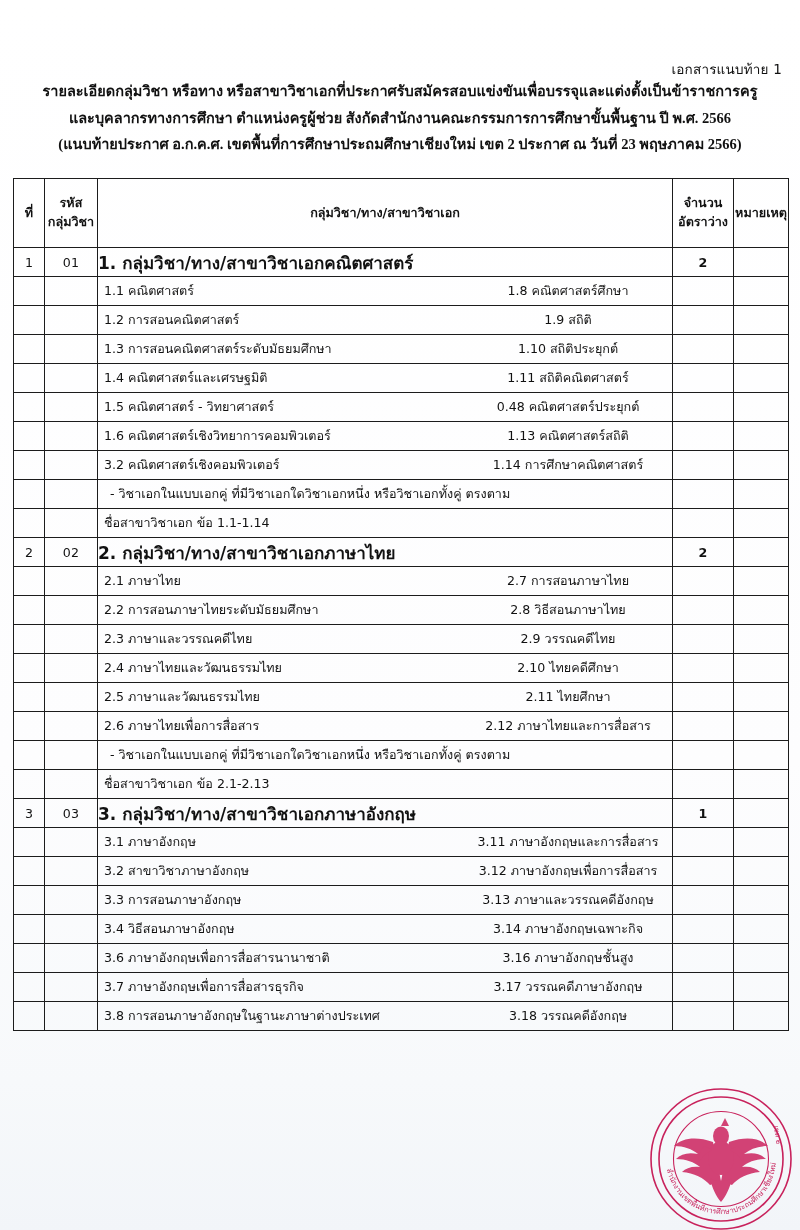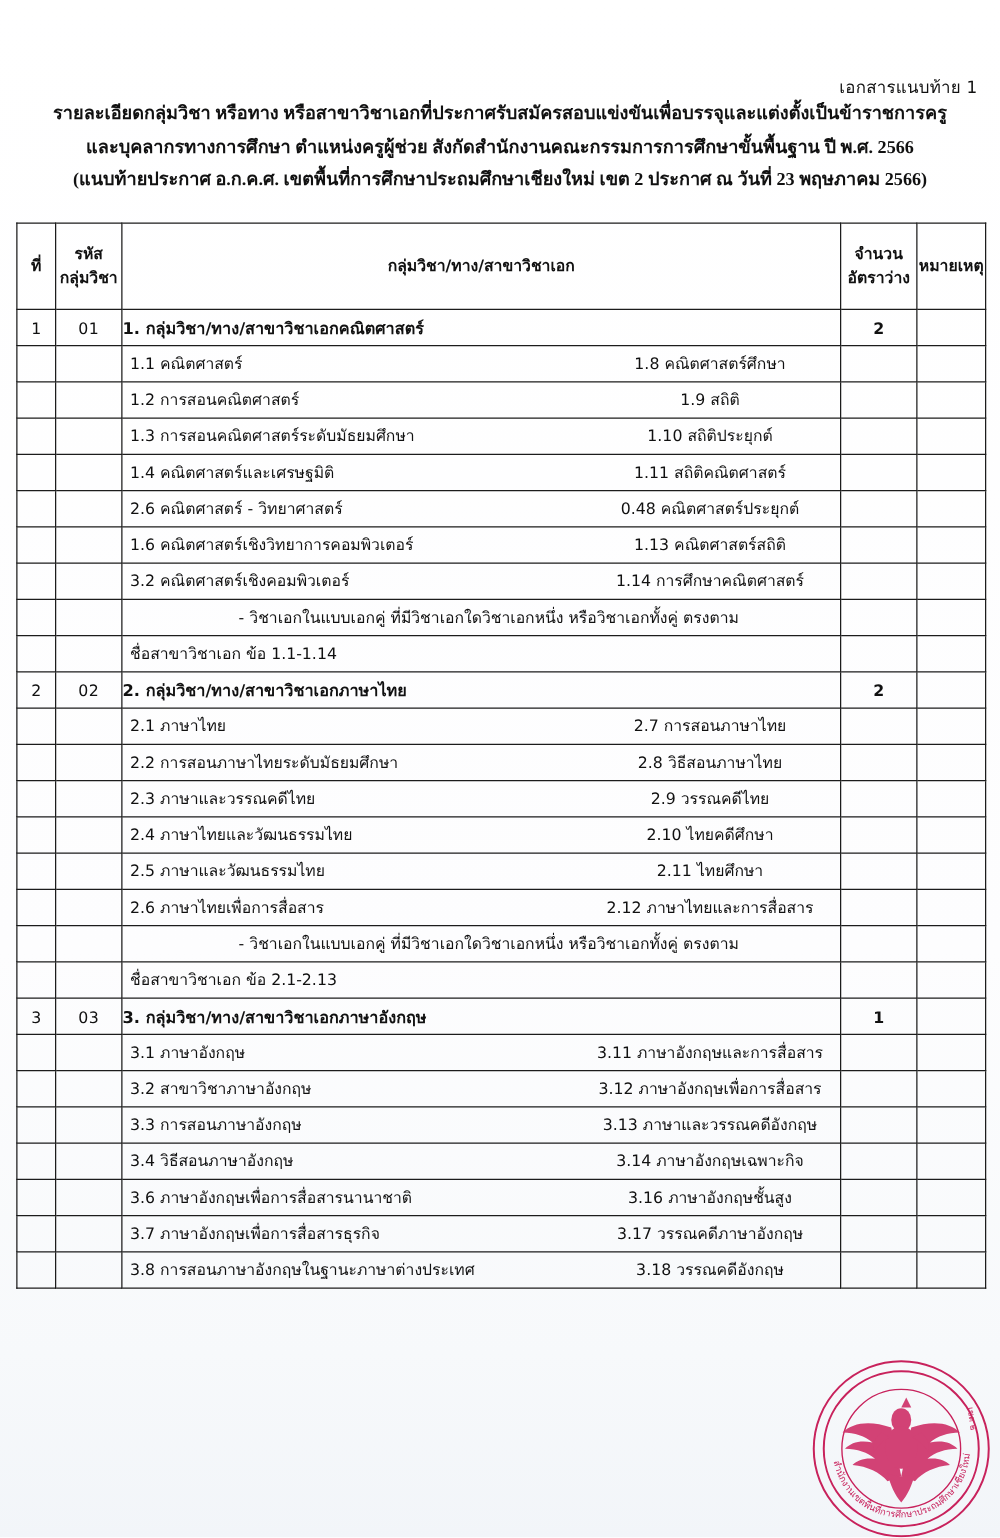--- a/index.html
+++ b/index.html
@@ -100,21 +100,21 @@
   td.vac { font-weight: bold; }
   td.code { letter-spacing: .3px; }
 
   
   td.major {
     padding-left: 6px;
     text-align: left;
   }
   td.major.group {
     font-weight: bold;
-    font-size: 13px;
+    font-size: 17px;
   }
 
   
   .pair {
     display: flex;
     align-items: center;
     padding-left: 6px;
     height: 100%;
   }
   .pair .left {
@@ -127,21 +127,21 @@
     flex: 1 1 auto;
     white-space: nowrap;
     overflow: hidden;
     text-align: center;
   }
 
   .single {
     padding-left: 6px;
     white-space: nowrap;
   }
-  .single.indent { padding-left: 12px; text-align: center; }
+  .single.indent { padding-left: 12px; }
 
   
   .seal {
     position: absolute;
     left: 648px;
     top: 1086px;
     width: 146px;
     height: 146px;
     pointer-events: none;
   }
@@ -238,21 +238,21 @@
               </div>
             </td>
             <td class="vac"></td>
             <td class="note"></td>
           </tr>
           <tr>
             <td class="no"></td>
             <td class="code"></td>
             <td class="major">
               <div class="pair">
-                <span class="left">2.6 คณิตศาสตร์ - วิทยาศาสตร์</span>
+                <span class="left">1.5 คณิตศาสตร์ - วิทยาศาสตร์</span>
                 <span class="right">0.48 คณิตศาสตร์ประยุกต์</span>
               </div>
             </td>
             <td class="vac"></td>
             <td class="note"></td>
           </tr>
           <tr>
             <td class="no"></td>
             <td class="code"></td>
             <td class="major">

